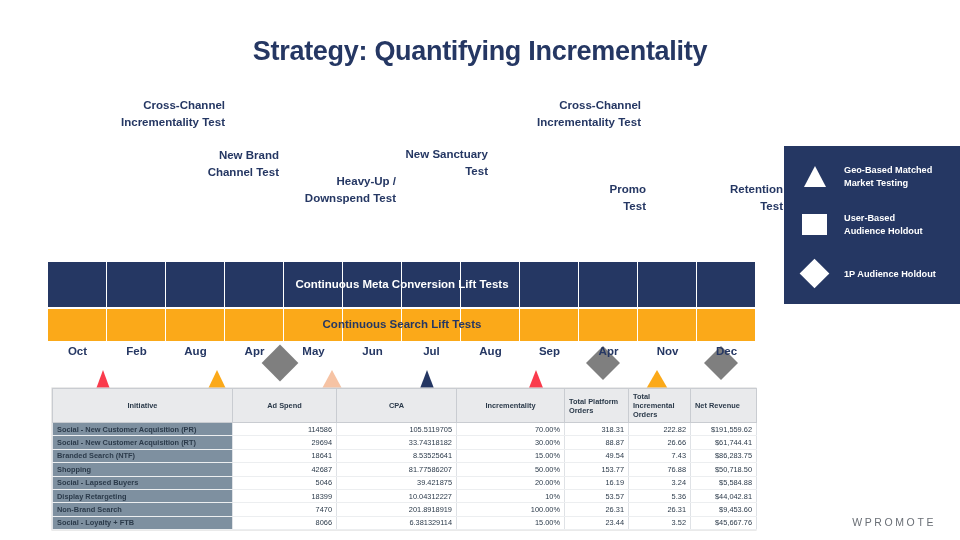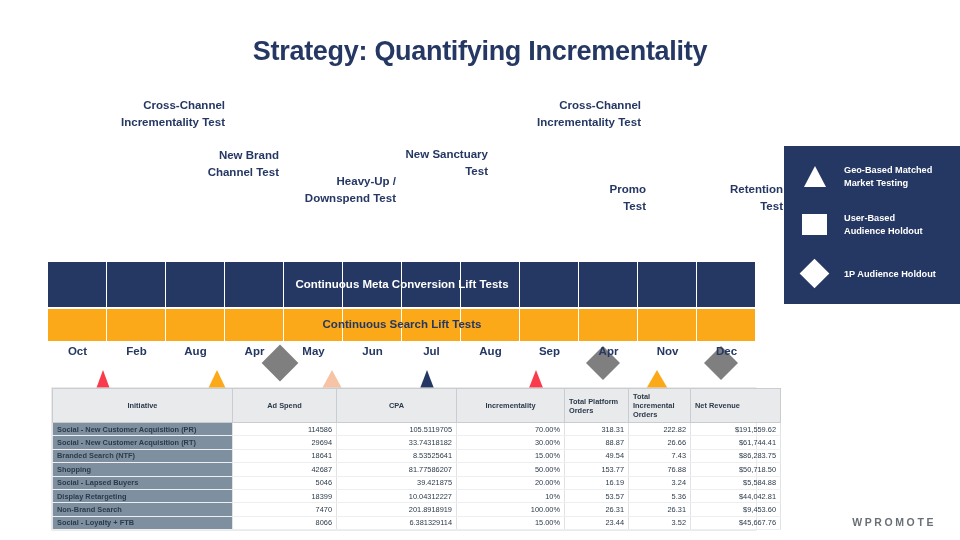--- a/index.html
+++ b/index.html
@@ -116,26 +116,26 @@
     background: #7e90a0; color: #16202c; font-weight: bold;
     text-align: left; border-left: 0.6px solid #6f8192; border-bottom-color: #8b9cab;
   }
   td.num { text-align: right; }
   th.h-init { width: 180px; }
   th.h-spend { width: 104px; }
   th.h-cpa   { width: 120px; }
   th.h-incr  { width: 108px; }
   th.h-tpo   { width: 64px; text-align: left; }
   th.h-tio   { width: 62px; text-align: left; }
-  th.h-rev   { width: 90px; text-align: left; }
+  th.h-rev   { width: 66px; text-align: left; }
 
   
   #logo {
     position: absolute; right: 24px; bottom: 12px;
-    font-size: 10.5px; font-weight: bold; letter-spacing: 2.6px;
+    font-size: 10.5px; font-weight: normal; letter-spacing: 2.6px;
     color: #6a6f76;
   }
 </style>
 </head>
 <body>
 
 <div id="slide">
 
   <div id="slide-title">Strategy: Quantifying Incrementality</div>
 

